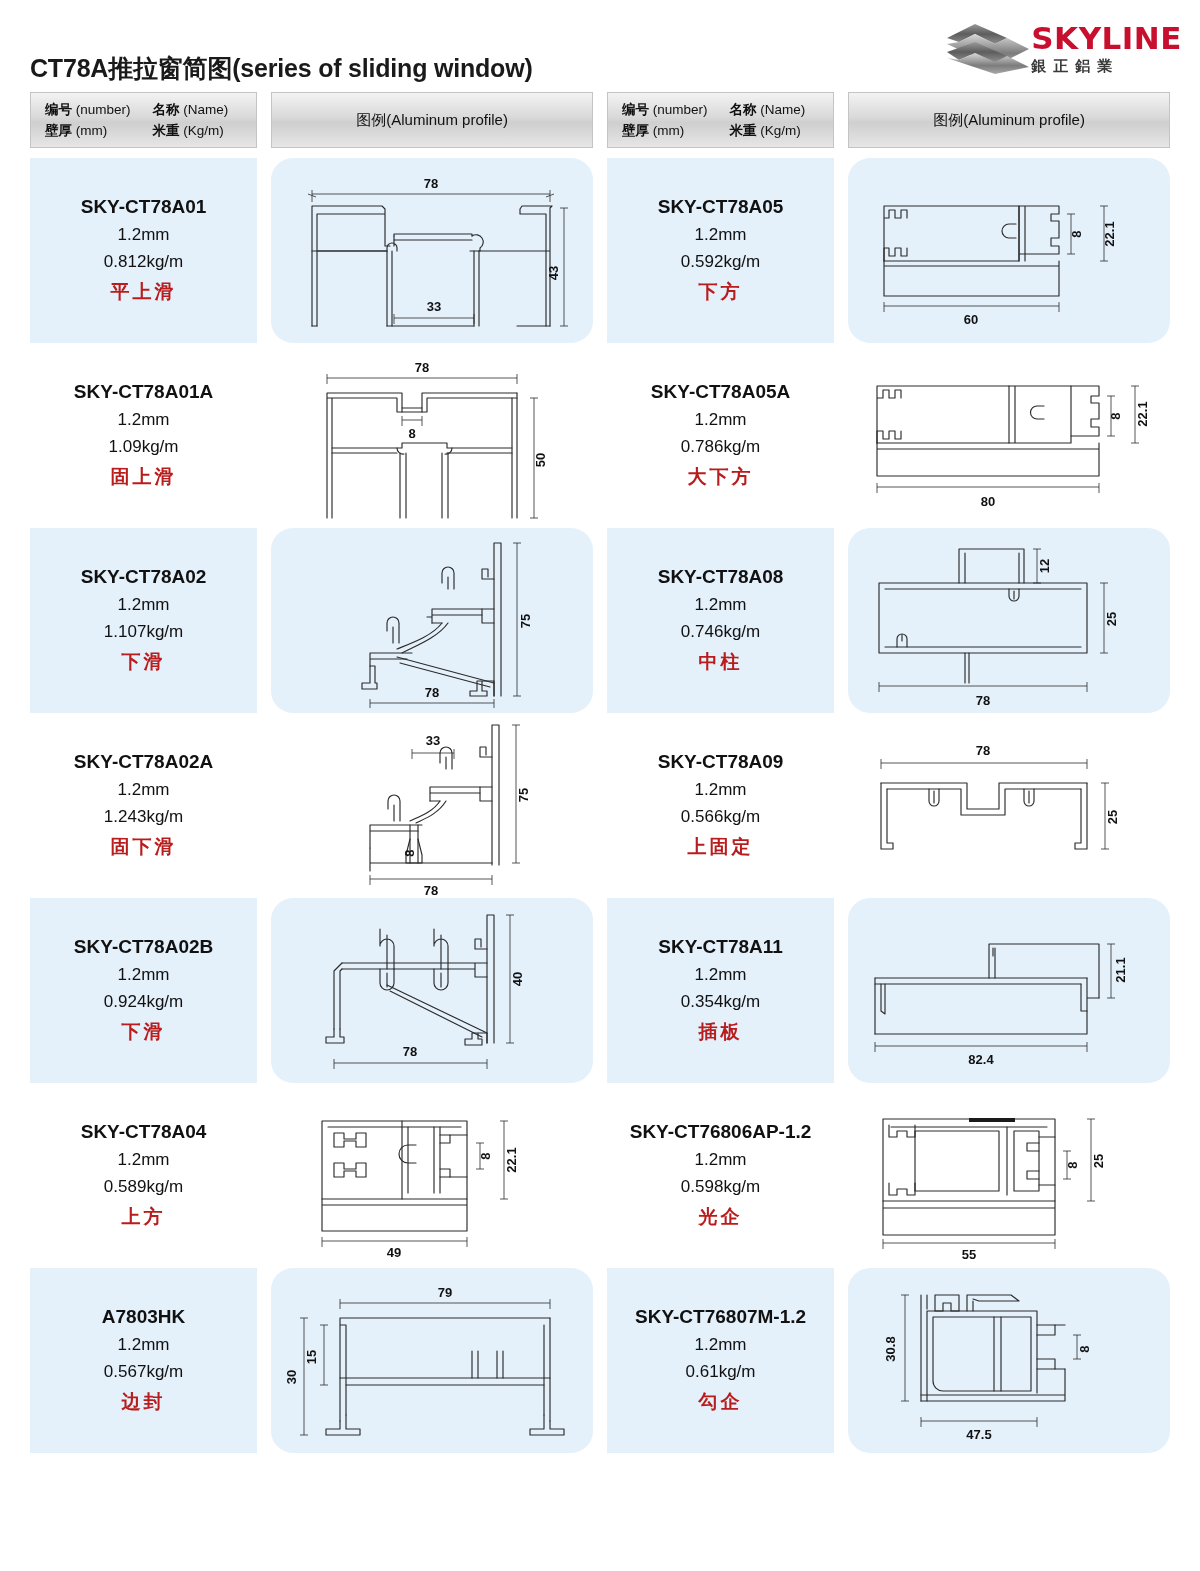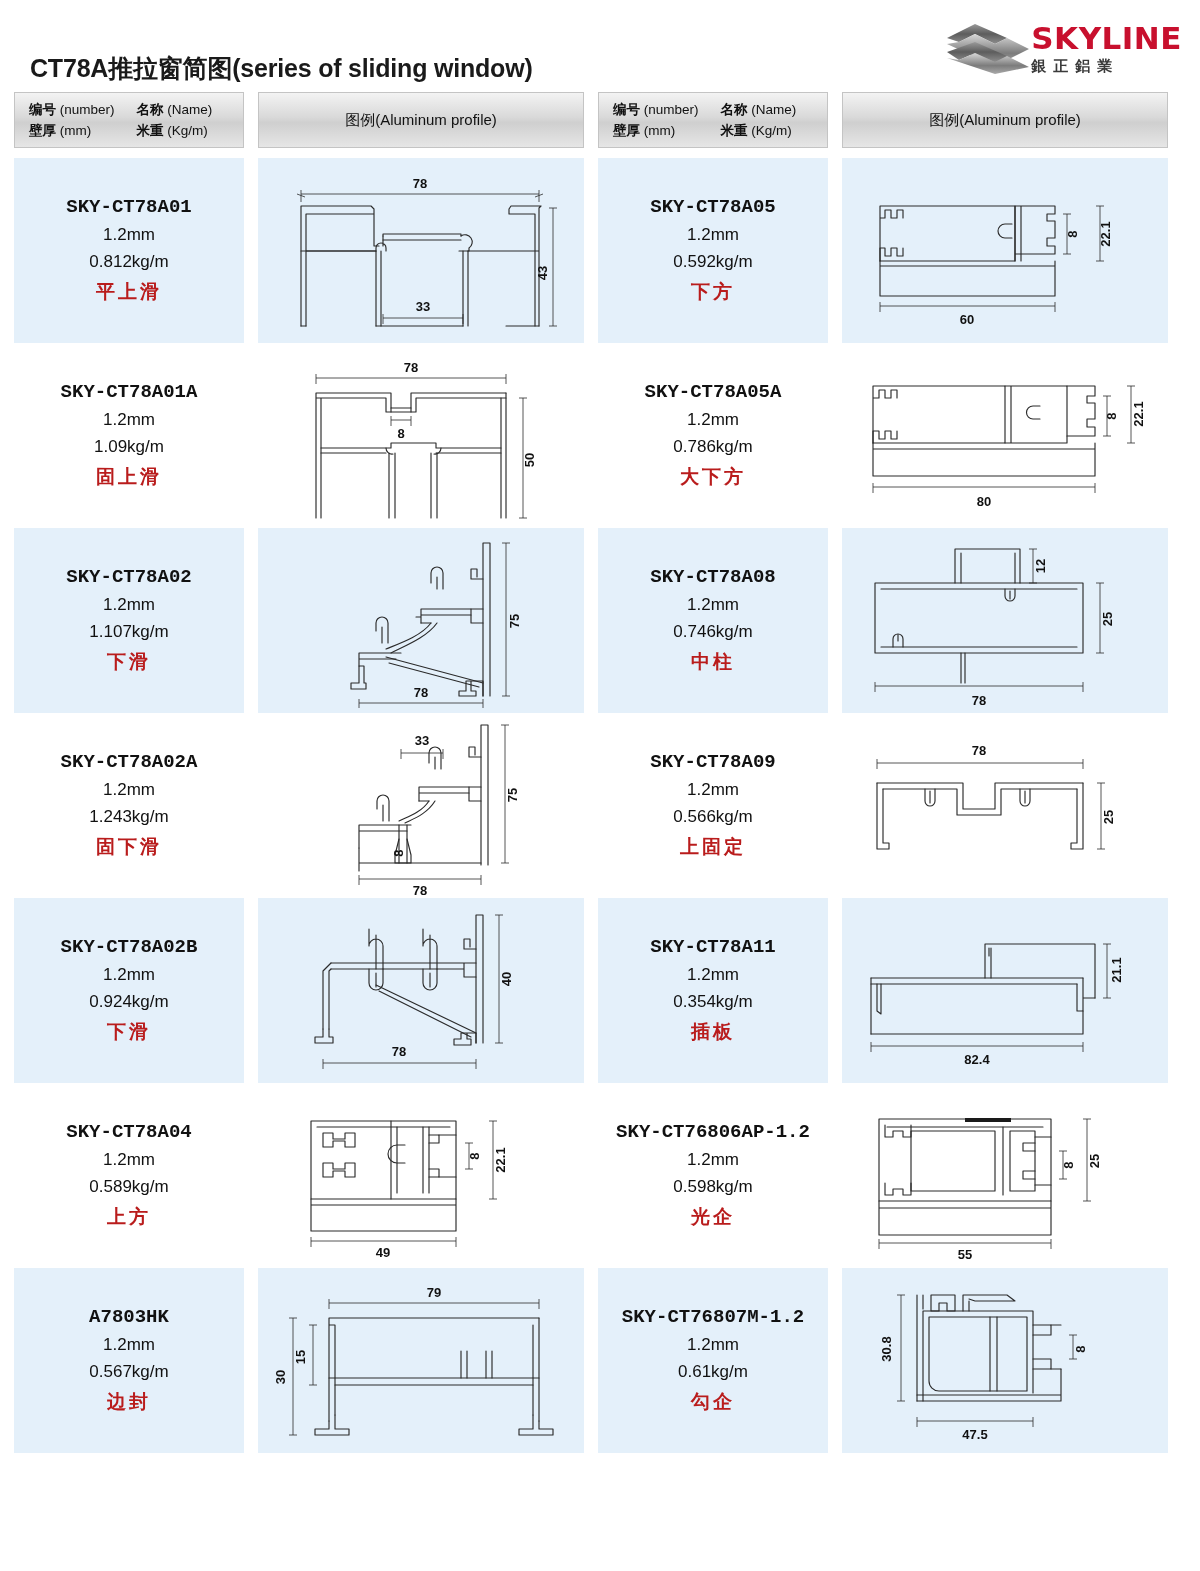--- a/index.html
+++ b/index.html
@@ -54,21 +54,21 @@
     font-weight: bold;
     color: #3a3a3a;
     letter-spacing: 7px;
     line-height: 1.25;
     margin-top: 3px;
   }
 
   
   #catalog {
     position: relative;
-    padding: 0 14px;
+    padding: 0 30px;
   }
 
   .head-row {
     display: flex;
     gap: 14px;
     height: 56px;
     margin-bottom: 10px;
   }
   .head-cell {
     background: linear-gradient(to bottom, #f3f3f3 0%, #d9d9d9 45%, #cfcfcf 55%, #e6e6e6 100%);
@@ -105,28 +105,29 @@
     justify-content: center;
   }
   .cell.tinted { background: #e4f0fa; }
   .cell.plain  { background: #ffffff; }
 
   .info-cell {
     width: 230px;
     flex-direction: column;
     gap: 7px;
   }
-  .info-code  { font-size: 19px; font-weight: bold; color: #111; white-space: nowrap; font-family: Liberation Mono, monospace; }
+  .info-code  { font-size: 19px; font-weight: bold; color: #111; white-space: nowrap; }
   .info-thk   { font-size: 17px; color: #111; }
   .info-wt    { font-size: 17px; color: #111; }
   .info-name  { font-size: 19px; font-weight: bold; color: #b91c1c; letter-spacing: 3px; }
 
   .profile-cell {
     width: 326px;
     position: relative;
+    border-radius: 22px;
   }
   .profile-cell svg { display: block; }
 
   
   .pl { fill: none; stroke: #2b2b2b; stroke-width: 1.15; stroke-linejoin: round; stroke-linecap: round; }
   .dim { fill: none; stroke: #2b2b2b; stroke-width: 0.8; }
   .dimtxt { font-family: "Liberation Sans", sans-serif; font-size: 13px; font-weight: bold; fill: #111; }
 </style>
 </head>
 <body>

